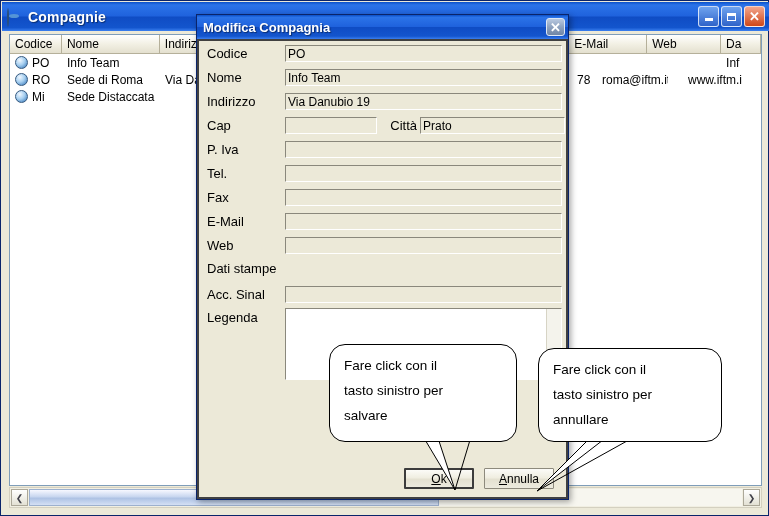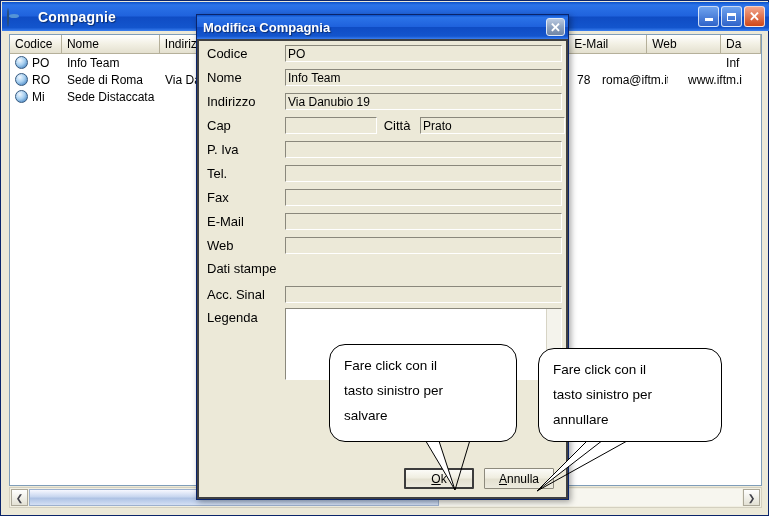--- a/index.html
+++ b/index.html
@@ -19,21 +19,21 @@
     border: 1px solid #0a246a;
     background: #ece9d8;
   }
   #bg-titlebar {
     position: absolute;
     left: 1px; top: 1px;
     width: 767px; height: 29px;
     background: linear-gradient(to bottom,
         #0a4fc8 0%, #2b73e8 10%, #1f62dd 48%,
         #0f4cc4 52%, #1355cd 88%, #3a7ff0 100%);
-    display: flex; align-items: center; gap: 10px;
+    display: flex; align-items: center;
   }
   #bg-titlebar .tb-icon {
     width: 16px; height: 16px;
     margin-left: 5px; margin-right: 5px;
     position: relative; flex: none;
   }
   .globe-ico {
     width: 14px; height: 14px;
     border-radius: 50%;
     background: radial-gradient(circle at 35% 30%, #eaf4ff 0%, #9ec9ef 45%, #5a93cc 75%, #2f5e93 100%);
@@ -221,21 +221,21 @@
     border-left: 1px solid #8a887c;
     border-top: 1px solid #8a887c;
     border-right: 1px solid #ffffff;
     border-bottom: 1px solid #ffffff;
   }
   .f-wide { width: 277px; }
   .f-cap  { width: 92px; }
   .f-citta { width: 145px; }
   .citta-label {
     font-size: 13px; color: #000;
-    width: 40px; text-align: center;
+    width: 40px; text-align: right;
     margin-right: 3px; flex: none;
   }
 
   
   .frow-area {
     display: flex;
     margin-left: 8px;
     margin-top: 2px;
   }
   .ftext {

